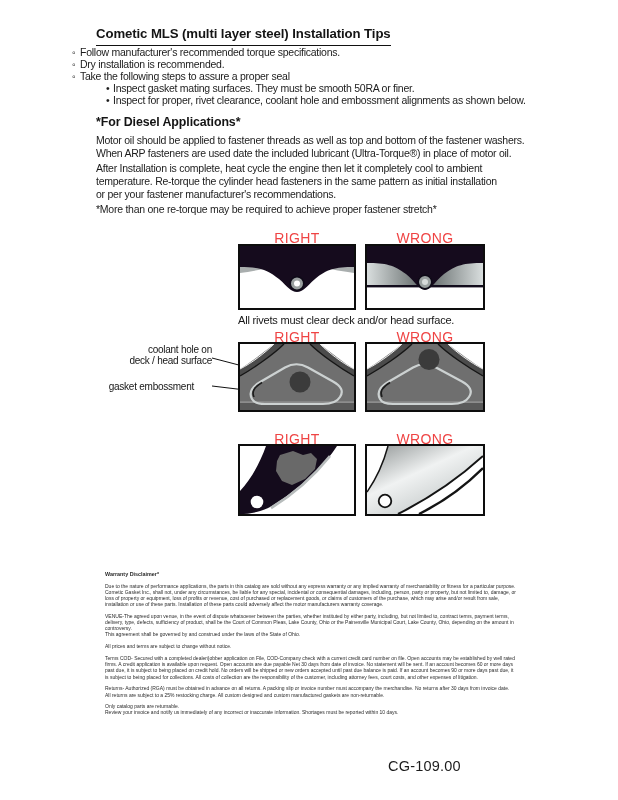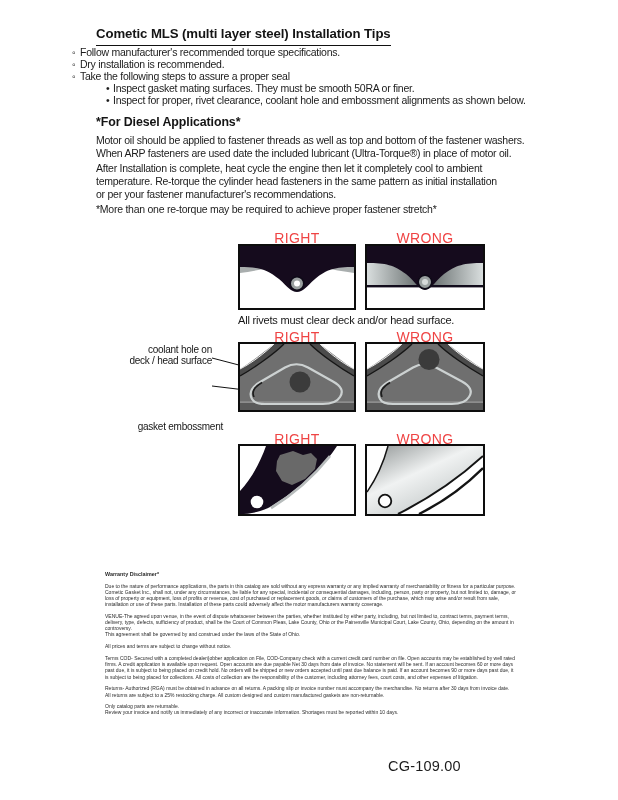--- a/index.html
+++ b/index.html
@@ -81,21 +81,21 @@
       <circle cx="58" cy="36" r="3" fill="#d7dada"></circle>
     </svg>
   </div>
   <div class="abs fig-caption" style="left:238px;top:314px;width:280px;">All rivets must clear deck and/or head surface.</div>
 
   <div class="abs fig-label" style="left:238px;top:329px;">RIGHT</div>
   <div class="abs fig-label fig-label-w" style="left:365px;top:329px;">WRONG</div>
 
   <div class="abs callout" style="left:118px;top:344px;">coolant hole on
 deck / head surface</div>
-  <div class="abs callout" style="left:129px;top:381px;margin-top:40px;">gasket embossment</div>
+  <div class="abs callout" style="left:100px;top:381px;">gasket embossment</div>
   <svg class="abs" style="left:210px;top:350px;" width="92" height="46" viewBox="0 0 92 46">
     <line x1="2" y1="8" x2="90" y2="31" stroke="#111" stroke-width="1"></line>
     <line x1="2" y1="36" x2="52" y2="42" stroke="#111" stroke-width="1"></line>
   </svg>
 
   <div class="abs figbox" style="left:238px;top:342px;width:118px;height:70px;">
     <svg width="114" height="66" viewBox="0 0 114 66">
       <rect width="114" height="66" fill="#6f6f6f"></rect>
       <path d="M0,0 H34 C24,8 10,19 0,25 Z" fill="#ffffff"></path>
       <path d="M114,0 H80 C90,8 104,19 114,25 Z" fill="#ffffff"></path>

